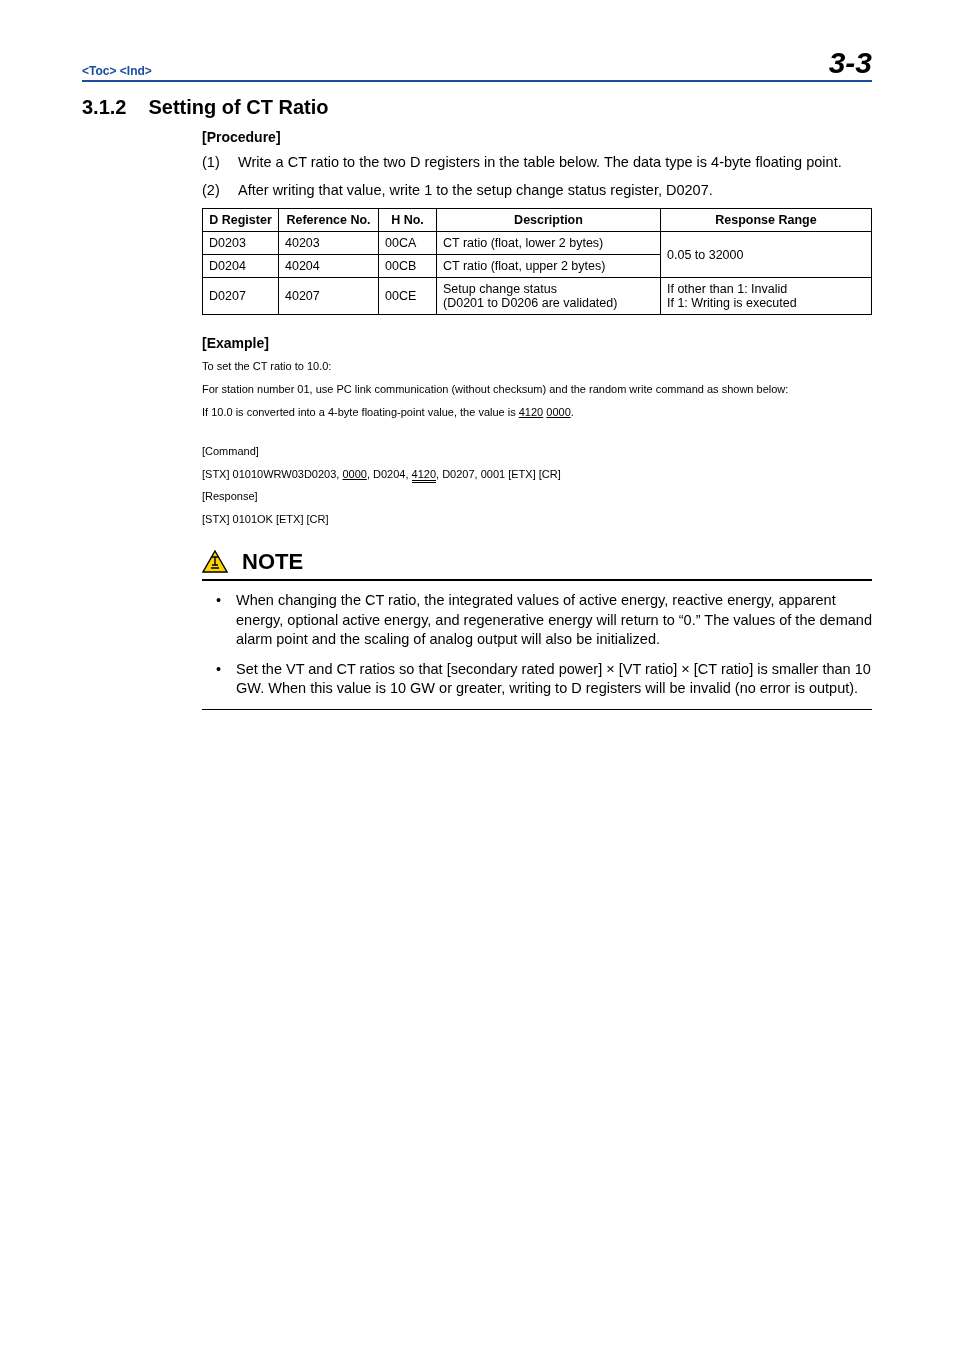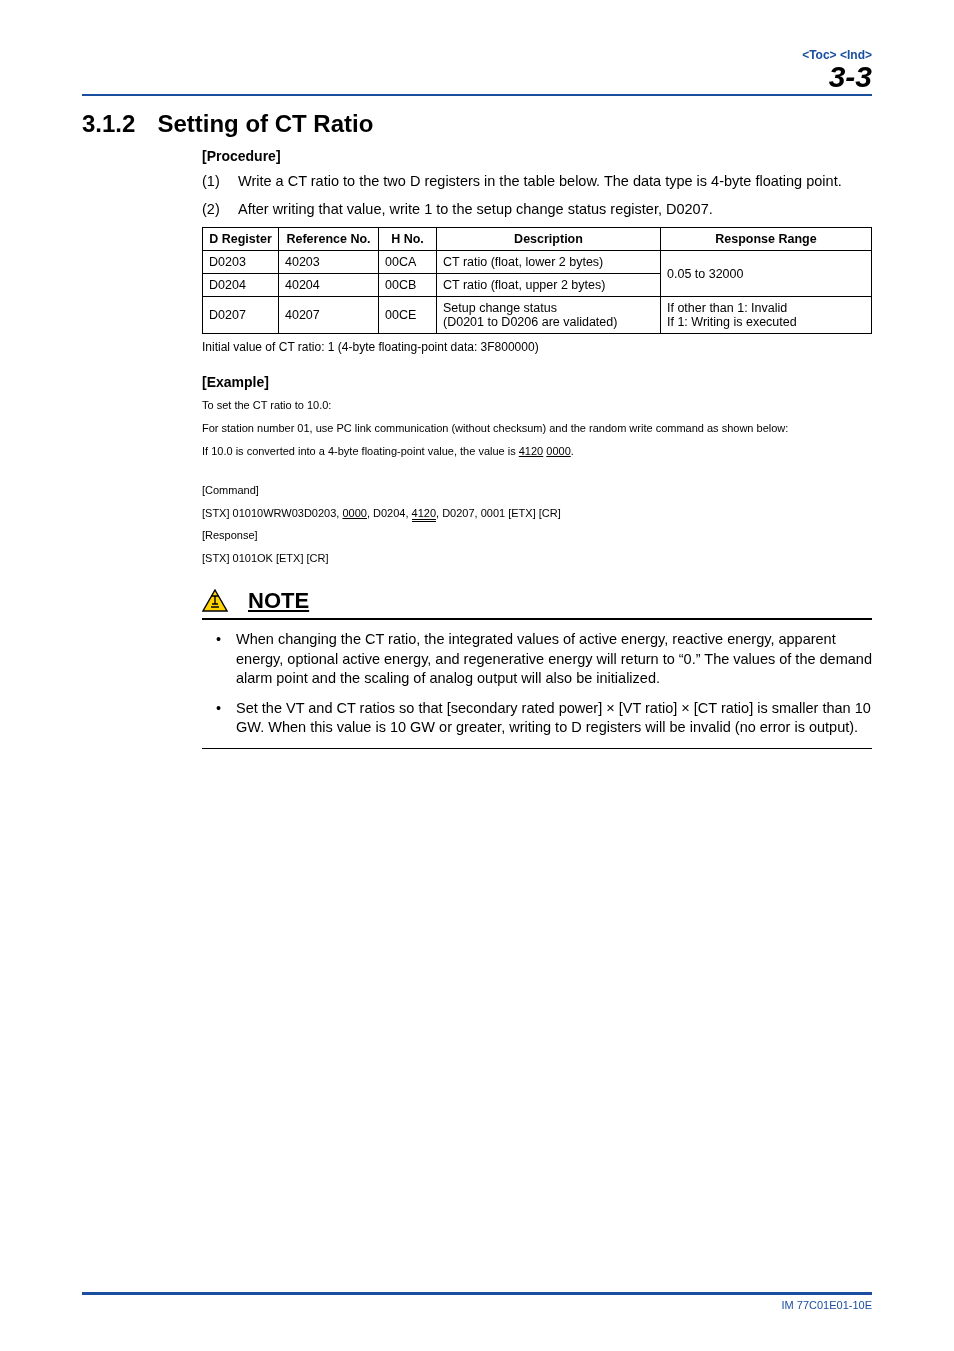--- a/index.html
+++ b/index.html
@@ -16,21 +16,20 @@
     height: 100%;
     position: relative;
   }
   .header-row {
     display: flex;
     justify-content: space-between;
     align-items: flex-end;
     border-bottom: 2px solid #1a4fa0;
     padding-bottom: 2px;
     margin-bottom: 14px;
-    flex-direction: column;
   }
   .header-left {
     color: #1a4fa0;
     font-size: 12px;
     font-weight: bold;
   }
   .header-center {
     color: #1a4fa0;
     font-size: 12px;
     font-weight: bold;
@@ -39,21 +38,21 @@
     padding-right: 30px;
   }
   .page-num {
     color: #000;
     font-size: 30px;
     font-weight: bold;
     font-style: italic;
     line-height: 1;
   }
   h2.section {
-    font-size: 24px;
+    font-size: 20px;
     font-weight: bold;
     margin-top: 6px;
     margin-bottom: 10px;
   }
   .sec-num { display: inline-block; margin-right: 22px; }
   .content-indent {
     margin-left: 120px;
     margin-right: 0;
   }
   .subhead {
@@ -105,22 +104,21 @@
     border-bottom: 3px double #000;
     padding-bottom: 0;
   }
   .note-block {
     margin-left: 120px;
     margin-top: 22px;
   }
   .note-head-row {
     display: flex;
     align-items: center;
-    gap: 20px;
-    text-decoration: underline;
+    gap: 14px;
   }
   .note-icon {
     width: 26px; height: 24px;
   }
   .note-title {
     font-size: 22px;
     font-weight: bold;
   }
   .note-rule {
     height: 2px;
@@ -220,21 +218,20 @@
           <td>40207</td>
           <td>00CE</td>
           <td style="white-space:pre-line">Setup change status
 (D0201 to D0206 are validated)</td>
           <td style="white-space:pre-line">If other than 1: Invalid
 If 1: Writing is executed</td>
         </tr>
       </tbody>
     </table>
 
-    <div class="table-note">Initial value of CT ratio: 1 (4-byte floating-point data: 3F800000)</div>
 
     <div class="subhead" style="margin-top:20px">[Example]</div>
 
     <div class="para">To set the CT ratio to 10.0:</div>
     <div class="para">For station number 01, use PC link communication (without checksum) and the random write command as shown below:</div>
     <div class="para">
       <span>If 10.0 is converted into a 4-byte floating-point value, the value is </span><span class="underline">4120</span><span> </span><span class="underline">0000</span><span>.</span>
     </div>
 
     <div class="para" style="margin-top:24px">[Command]</div>
@@ -260,18 +257,14 @@
         <span>When changing the CT ratio, the integrated values of active energy, reactive energy, apparent energy, optional active energy, and regenerative energy will return to “0.” The values of the demand alarm point and the scaling of analog output will also be initialized.</span>
       </li>
       <li>
         <span class="bullet">•</span>
         <span class="mult">Set the VT and CT ratios so that [secondary rated power] × [VT ratio] × [CT ratio] is smaller than 10 GW. When this value is 10 GW or greater, writing to D registers will be invalid (no error is output).</span>
       </li>
     </ul>
     <div class="note-rule-thin"></div>
   </div>
 
-  <div class="footer">
-    <div class="footer-rule"></div>
-    <div class="footer-text">IM 77C01E01-10E</div>
-  </div>
 
 </div>
 
 </body></html>

